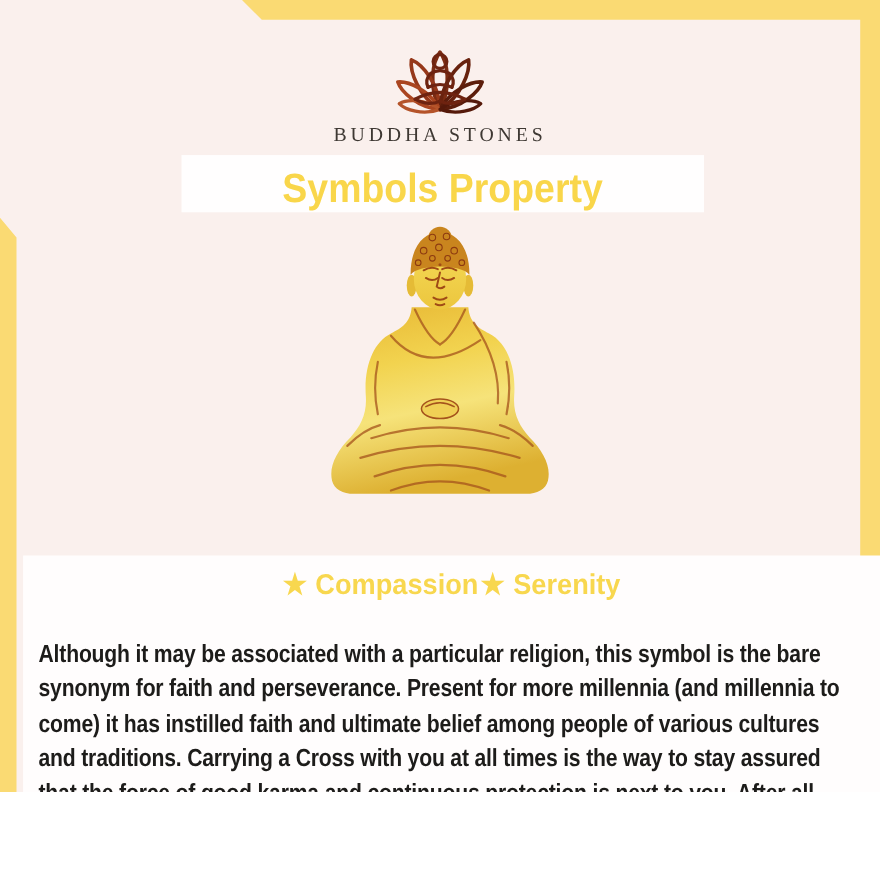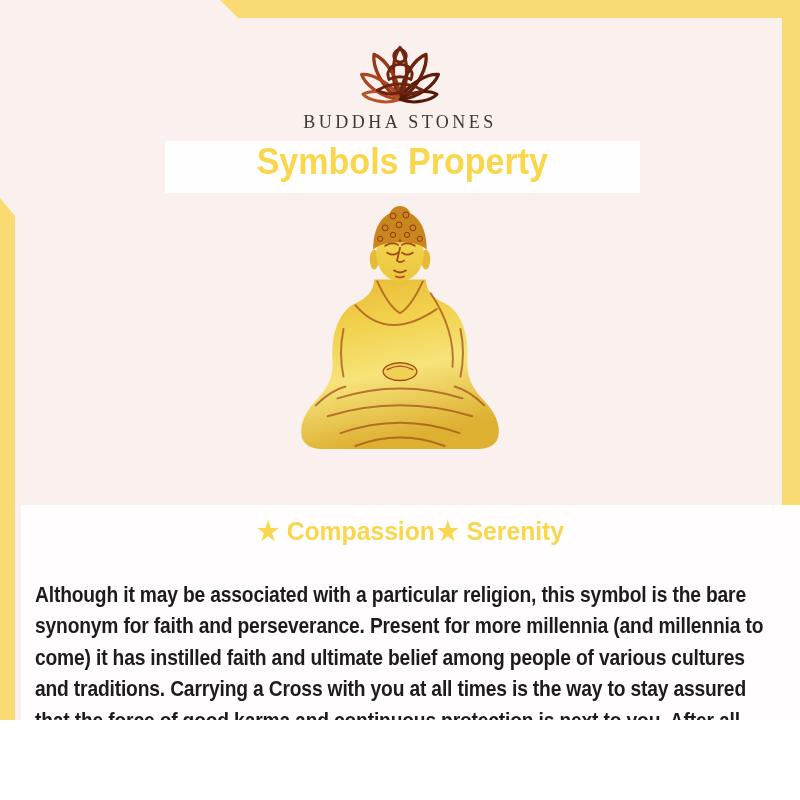--- a/index.html
+++ b/index.html
@@ -13,21 +13,21 @@
     clip-path:polygon(0 198px,15px 216px,15px 781px,585px 781px,607px 800px,0 800px);}
 
   
   .logo{position:absolute;left:315px;top:24px;width:170px;height:88px;}
   .brand{position:absolute;left:0;top:112px;width:100%;text-align:center;
     font-family:"Liberation Serif",serif;font-size:18px;letter-spacing:3.5px;
     color:#3e3833;font-weight:400;}
 
   
   .title-band{position:absolute;left:165px;top:141px;width:475px;height:52px;background:#fffefe;
-    display:flex;align-items:flex-start;justify-content:center;}
+    display:flex;align-items:flex-end;justify-content:center;}
   .title{font-size:37px;font-weight:700;color:#f9d64a;letter-spacing:0;
     transform:scaleX(.92);transform-origin:center;white-space:nowrap;}
 
   
   .buddha{position:absolute;left:286px;top:202px;width:228px;height:253px;}
 
   
   .badge{position:absolute;left:21px;top:452px;width:254px;height:38px;}
   .badge-main{position:absolute;inset:0;background:#f8dc55;
     clip-path:polygon(0 0,245px 0,233px 38px,0 38px);}

